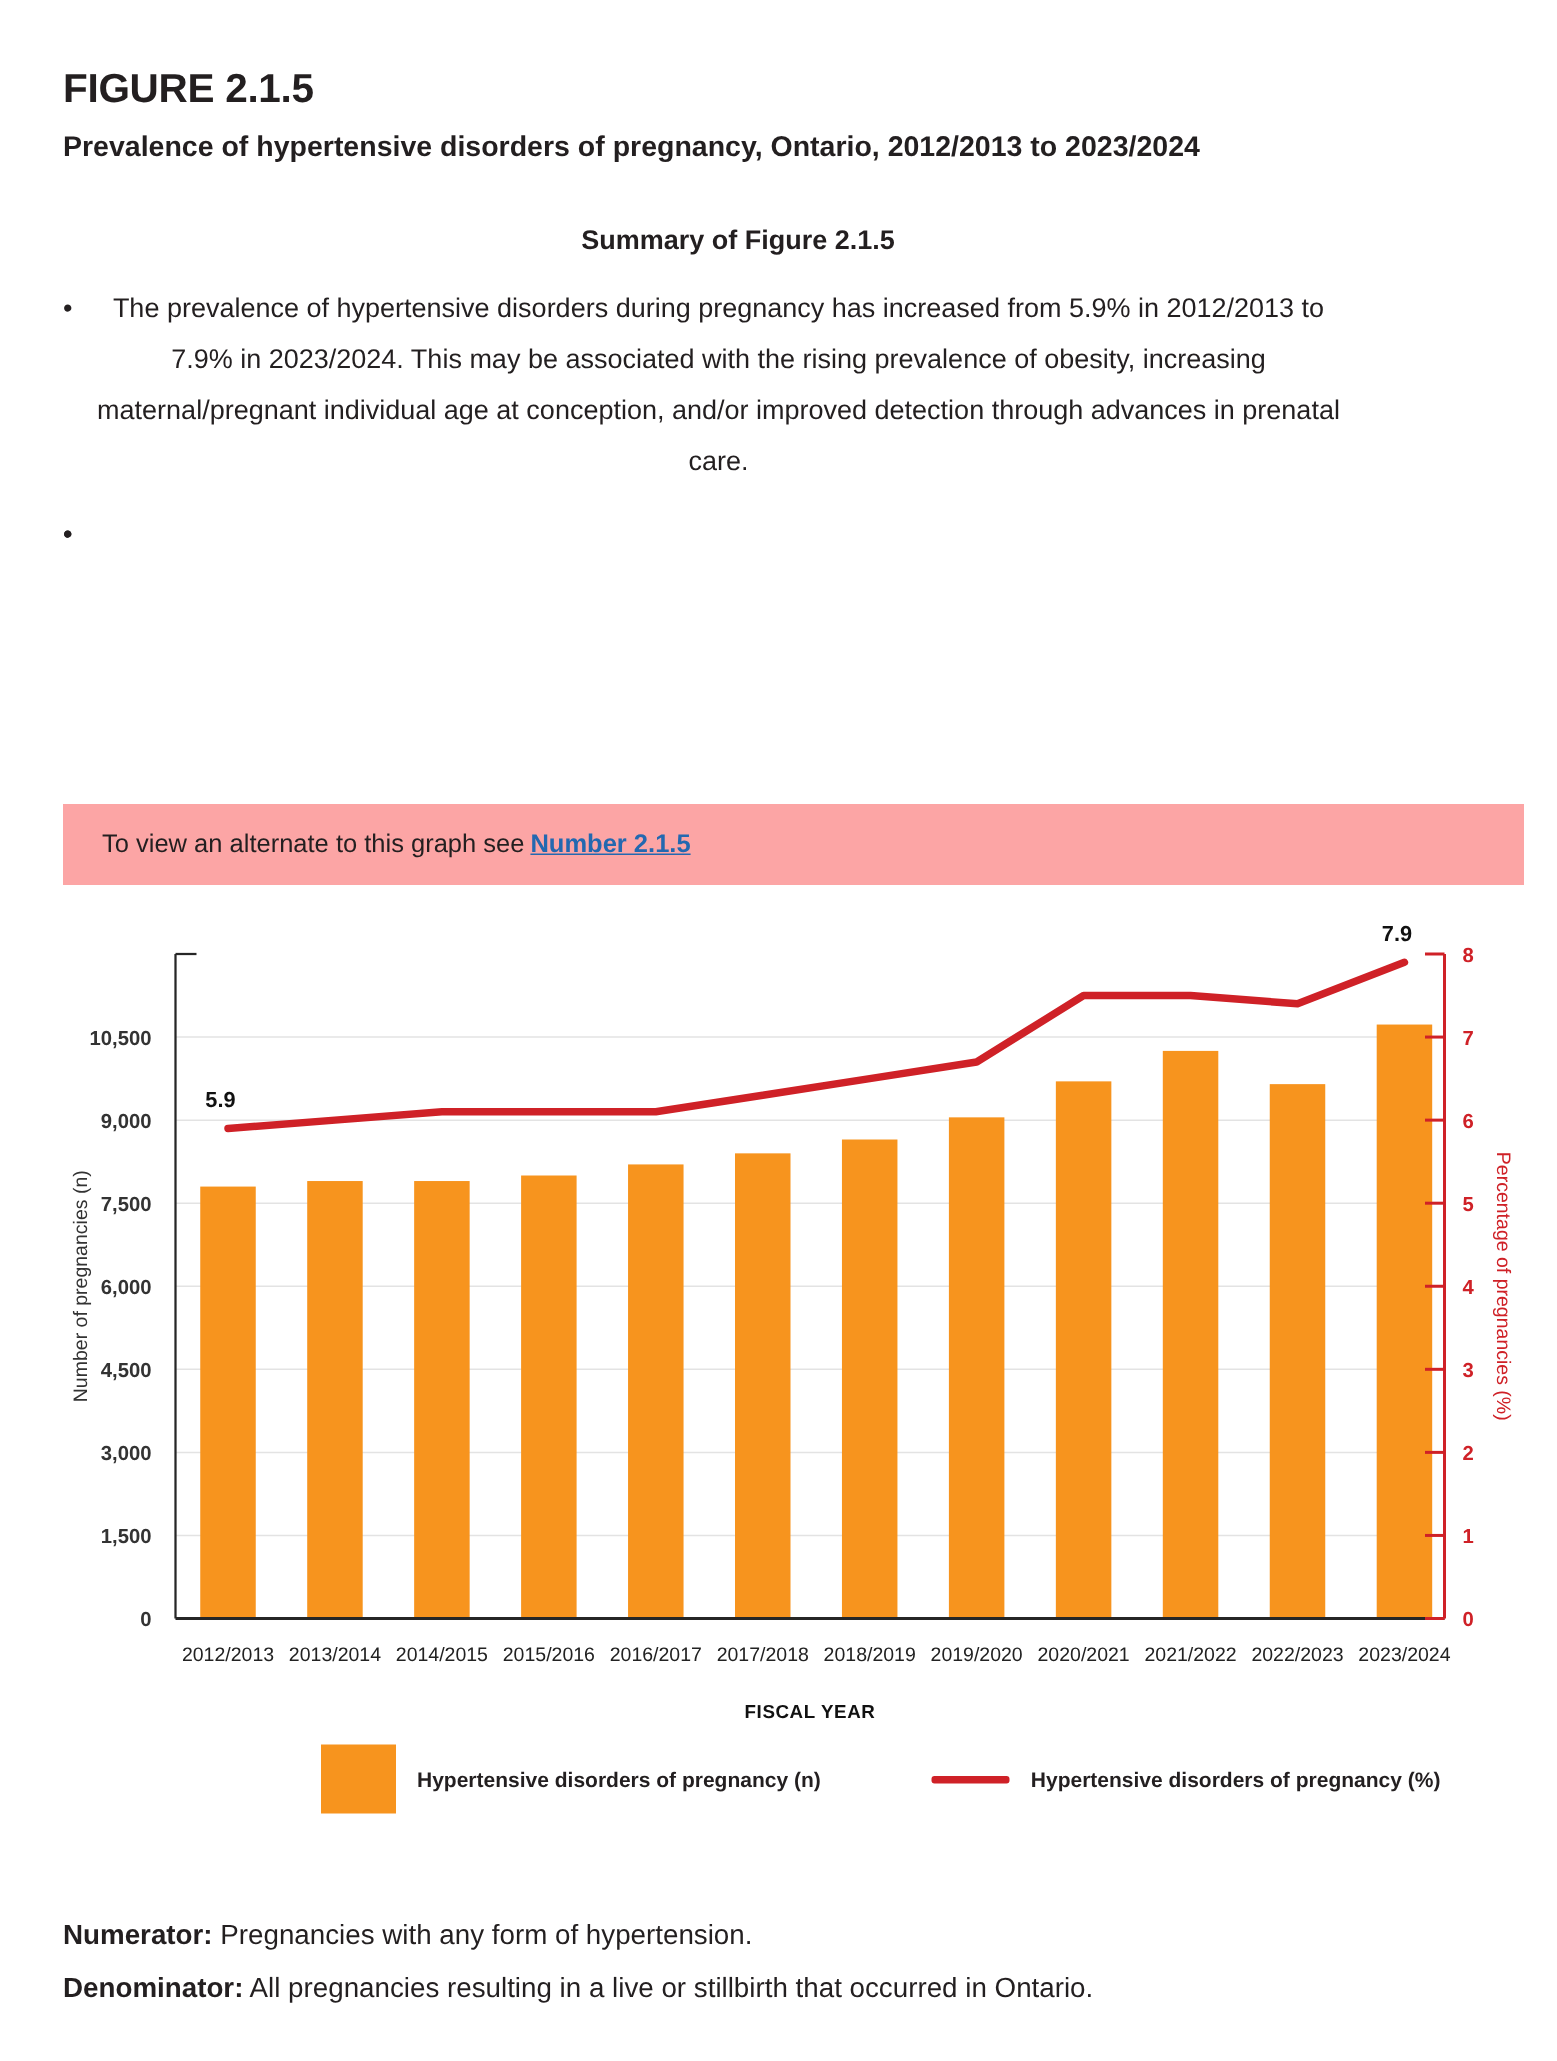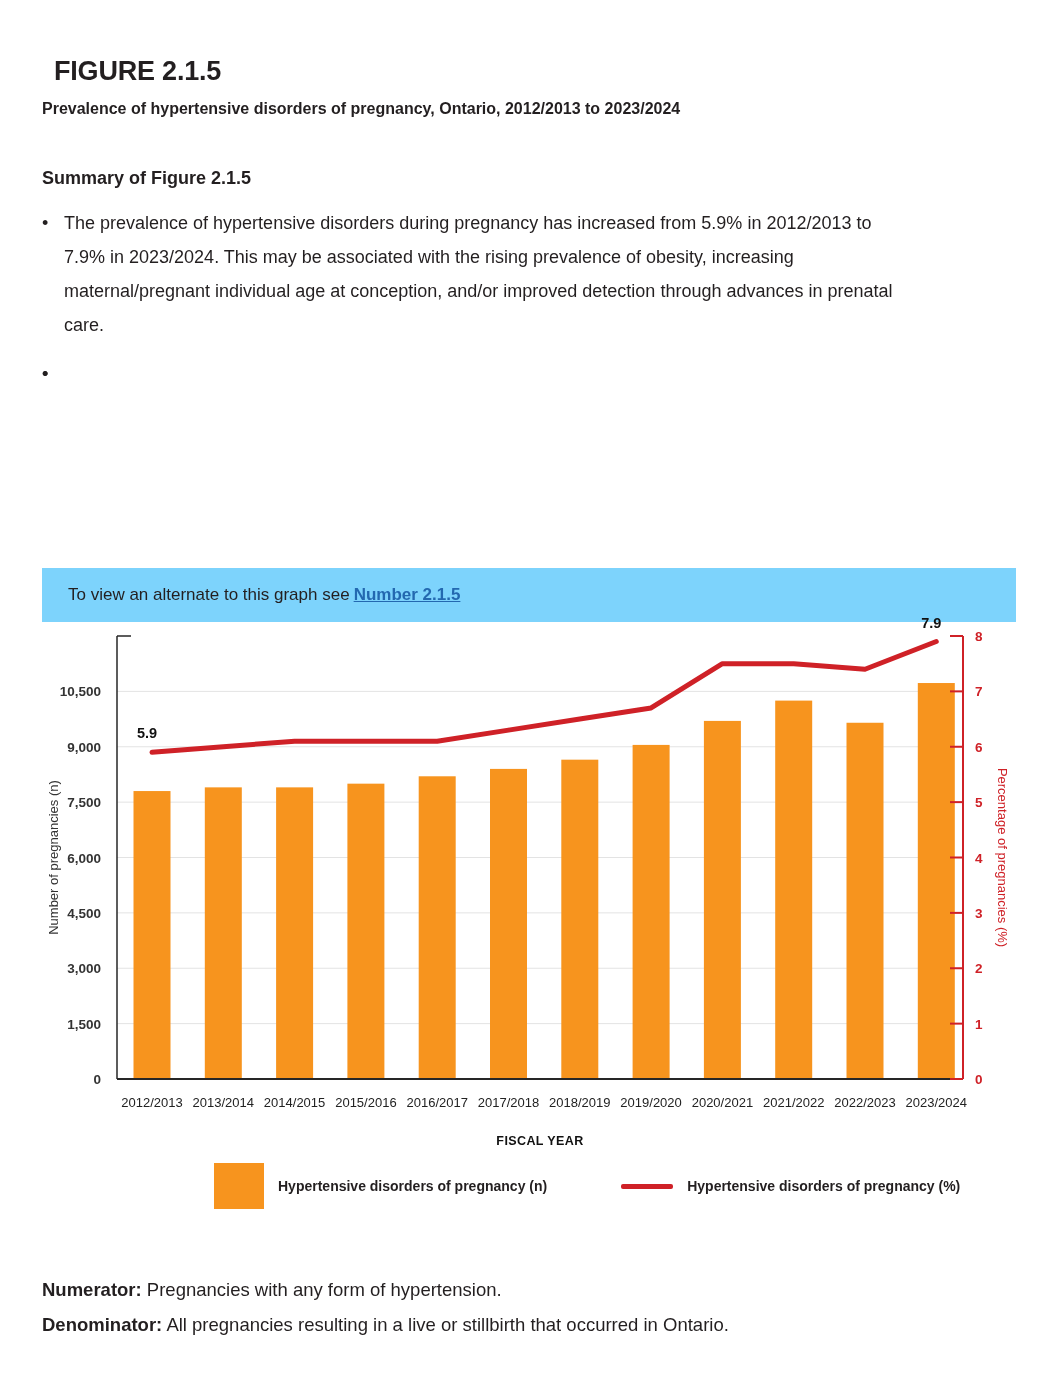--- a/index.html
+++ b/index.html
@@ -2,33 +2,33 @@
 <html><head>
 <meta charset="utf-8">
 <style>
   html,body{margin:0;padding:0;}
   body{
     width:1038px;height:1374px;position:relative;overflow:hidden;
     background:#ffffff;color:#231f20;
     font-family:"Liberation Sans",sans-serif;
   }
   .header{position:absolute;top:44px;left:42px;width:956px;}
-  .fig-label{font-size:27px;font-weight:bold;margin:12px;letter-spacing:-0.2px;}
-  .fig-title{font-size:16px;font-weight:bold;margin:13px 0 16px 0;}
-  .summary{position:absolute;top:168px;left:42px;width:900px;}
+  .fig-label{font-size:27px;font-weight:bold;margin:0;letter-spacing:-0.2px;}
+  .fig-title{font-size:19px;font-weight:bold;margin:13px 0 16px 0;}
+  .summary{position:absolute;top:150px;left:42px;width:900px;text-align:center;}
   .summary-heading{font-size:18px;font-weight:bold;margin:0;}
   .bullets{list-style:none;margin:17px 0 0 0;padding:0;}
   .bullets li{
     position:relative;padding-left:22px;margin-bottom:15px;
     font-size:18px;line-height:34px;width:830px;
   }
   .bullets li .dot{position:absolute;left:0;top:0;}
   .note-box{
-    position:absolute;top:568px;left:42px;width:974px;height:54px;
-    background:#7dd3fc;display:flex;align-items:center;
+    position:absolute;top:536px;left:42px;width:974px;height:54px;
+    background:#fca5a5;display:flex;align-items:center;
     font-size:17px;padding-left:26px;box-sizing:border-box;
   }
   .note-box a{
     color:#2368B0;font-weight:bold;text-decoration:underline;cursor:pointer;
     margin:0 4px;
   }
   #chart{position:absolute;top:598px;left:0;}
   .ytick{font-family:"Liberation Sans",sans-serif;font-size:13.5px;font-weight:bold;fill:#333333;}
   .ytick.red{fill:#CF2127;}
   .xtick{font-family:"Liberation Sans",sans-serif;font-size:13px;fill:#222222;}

